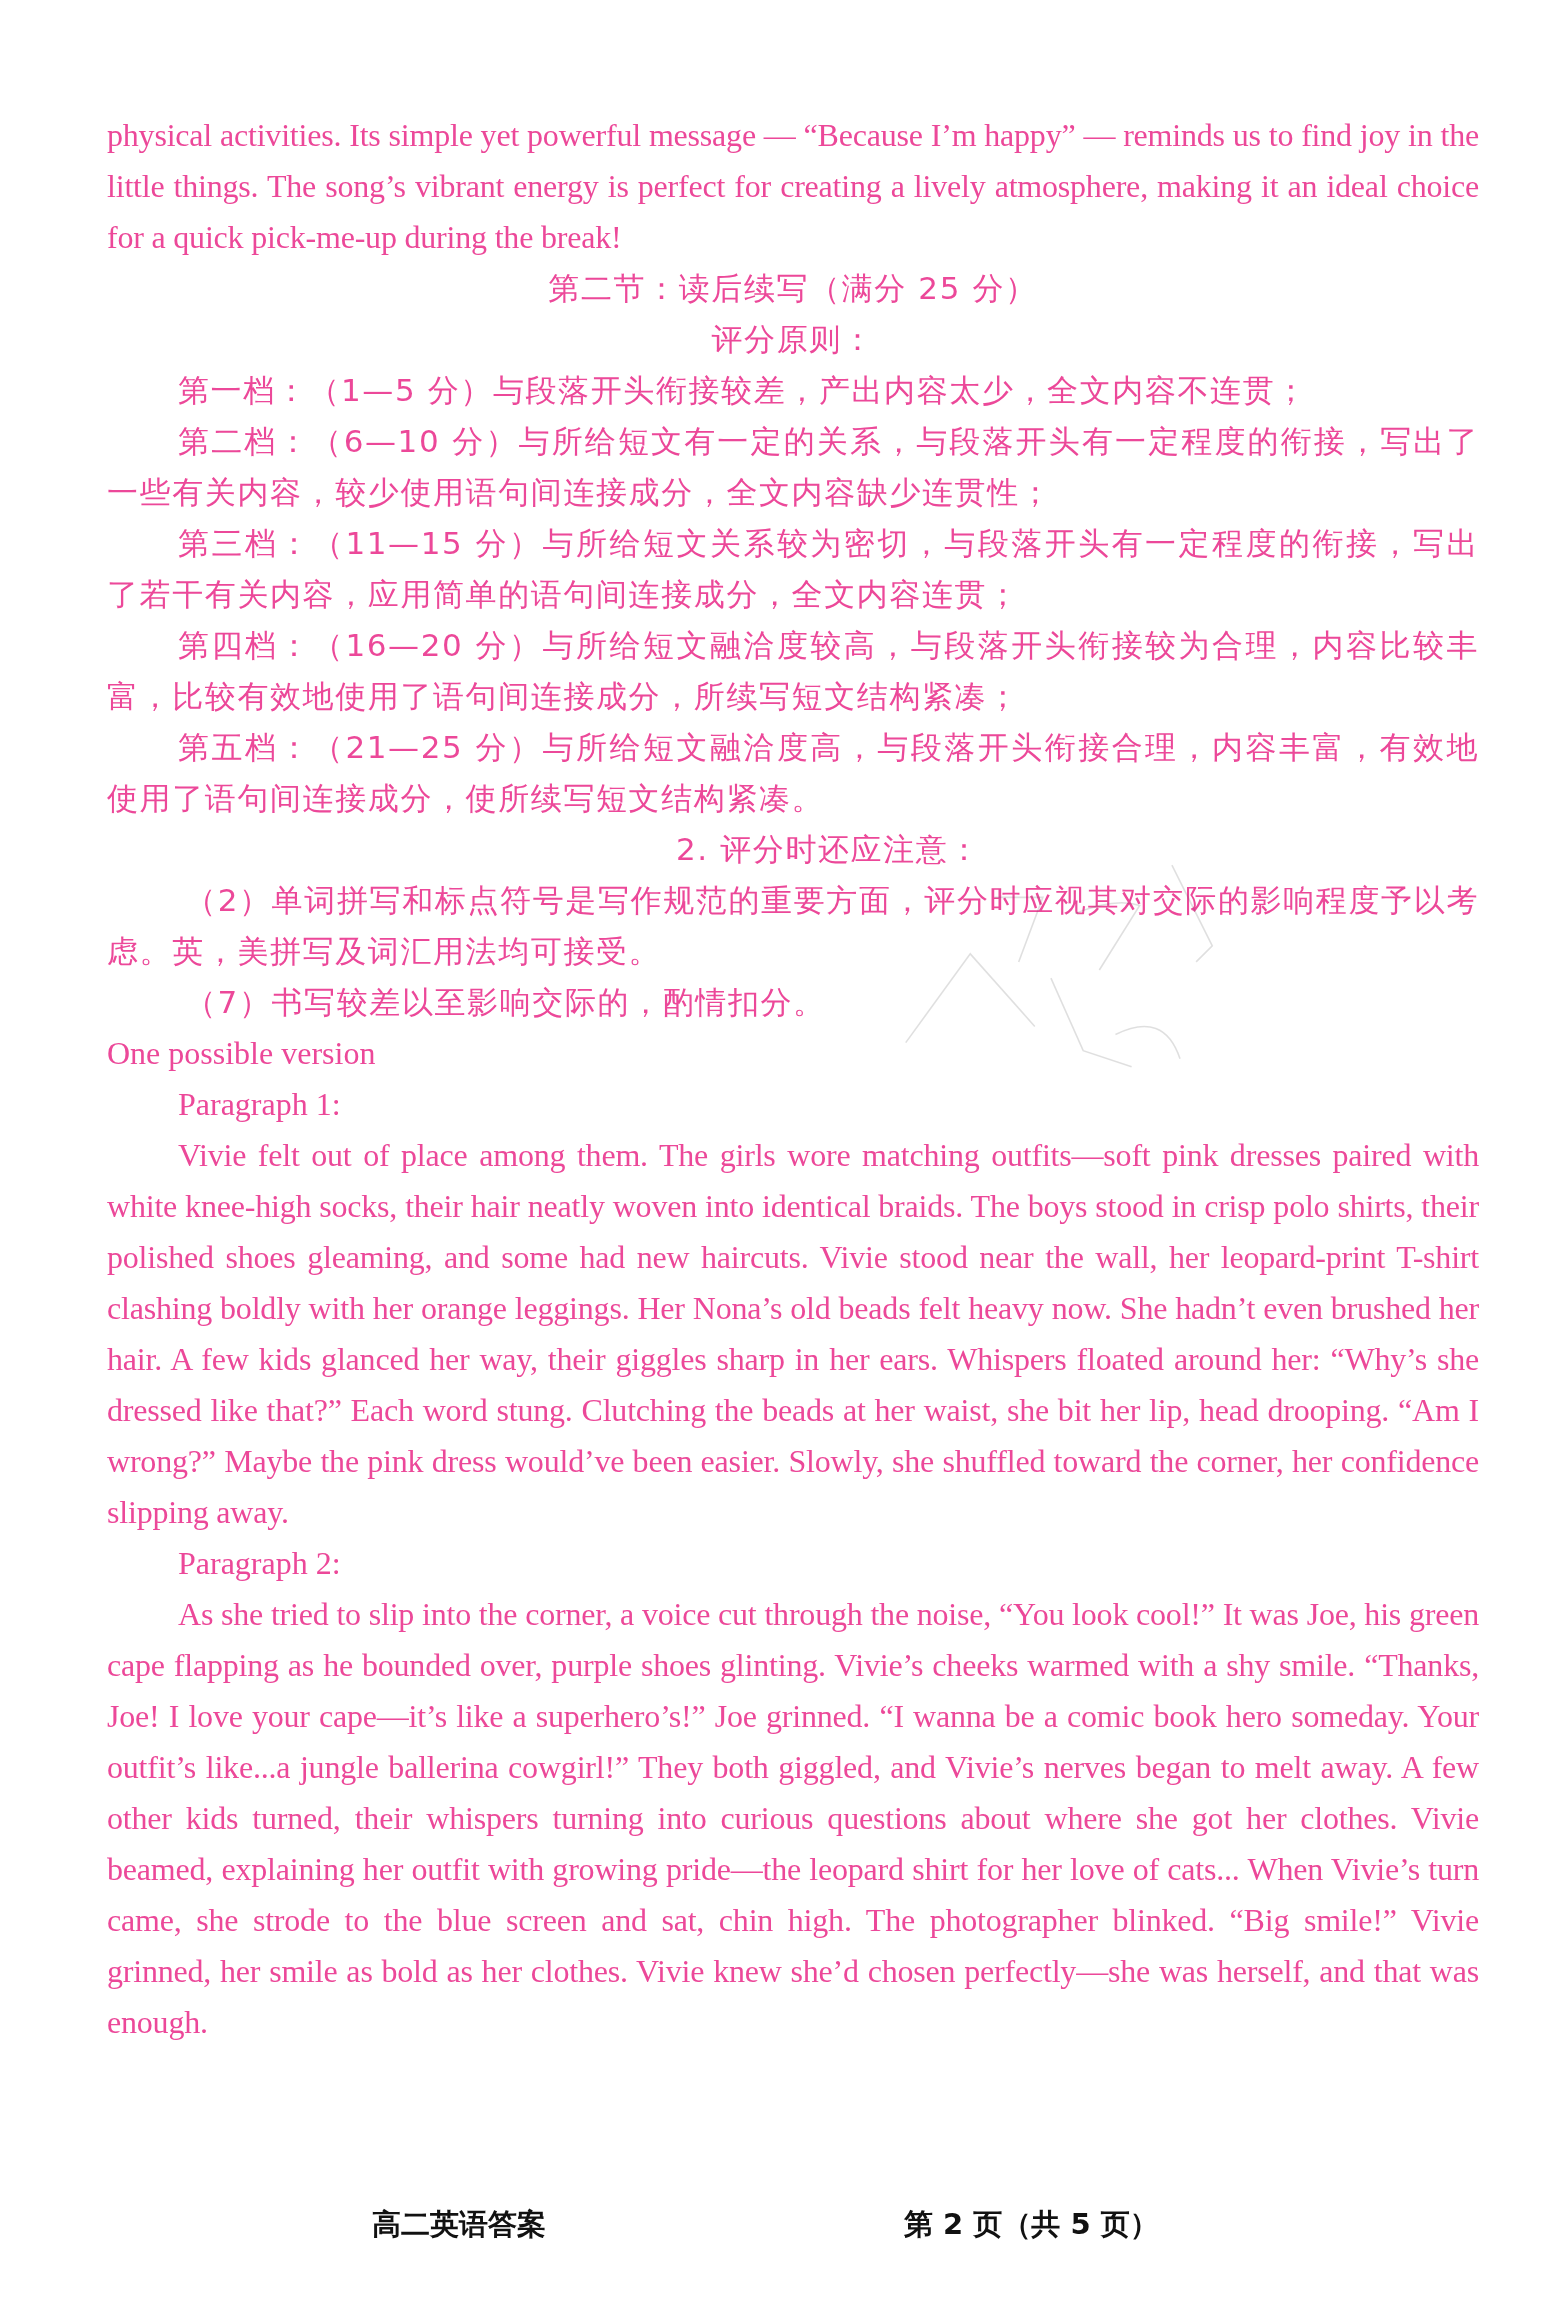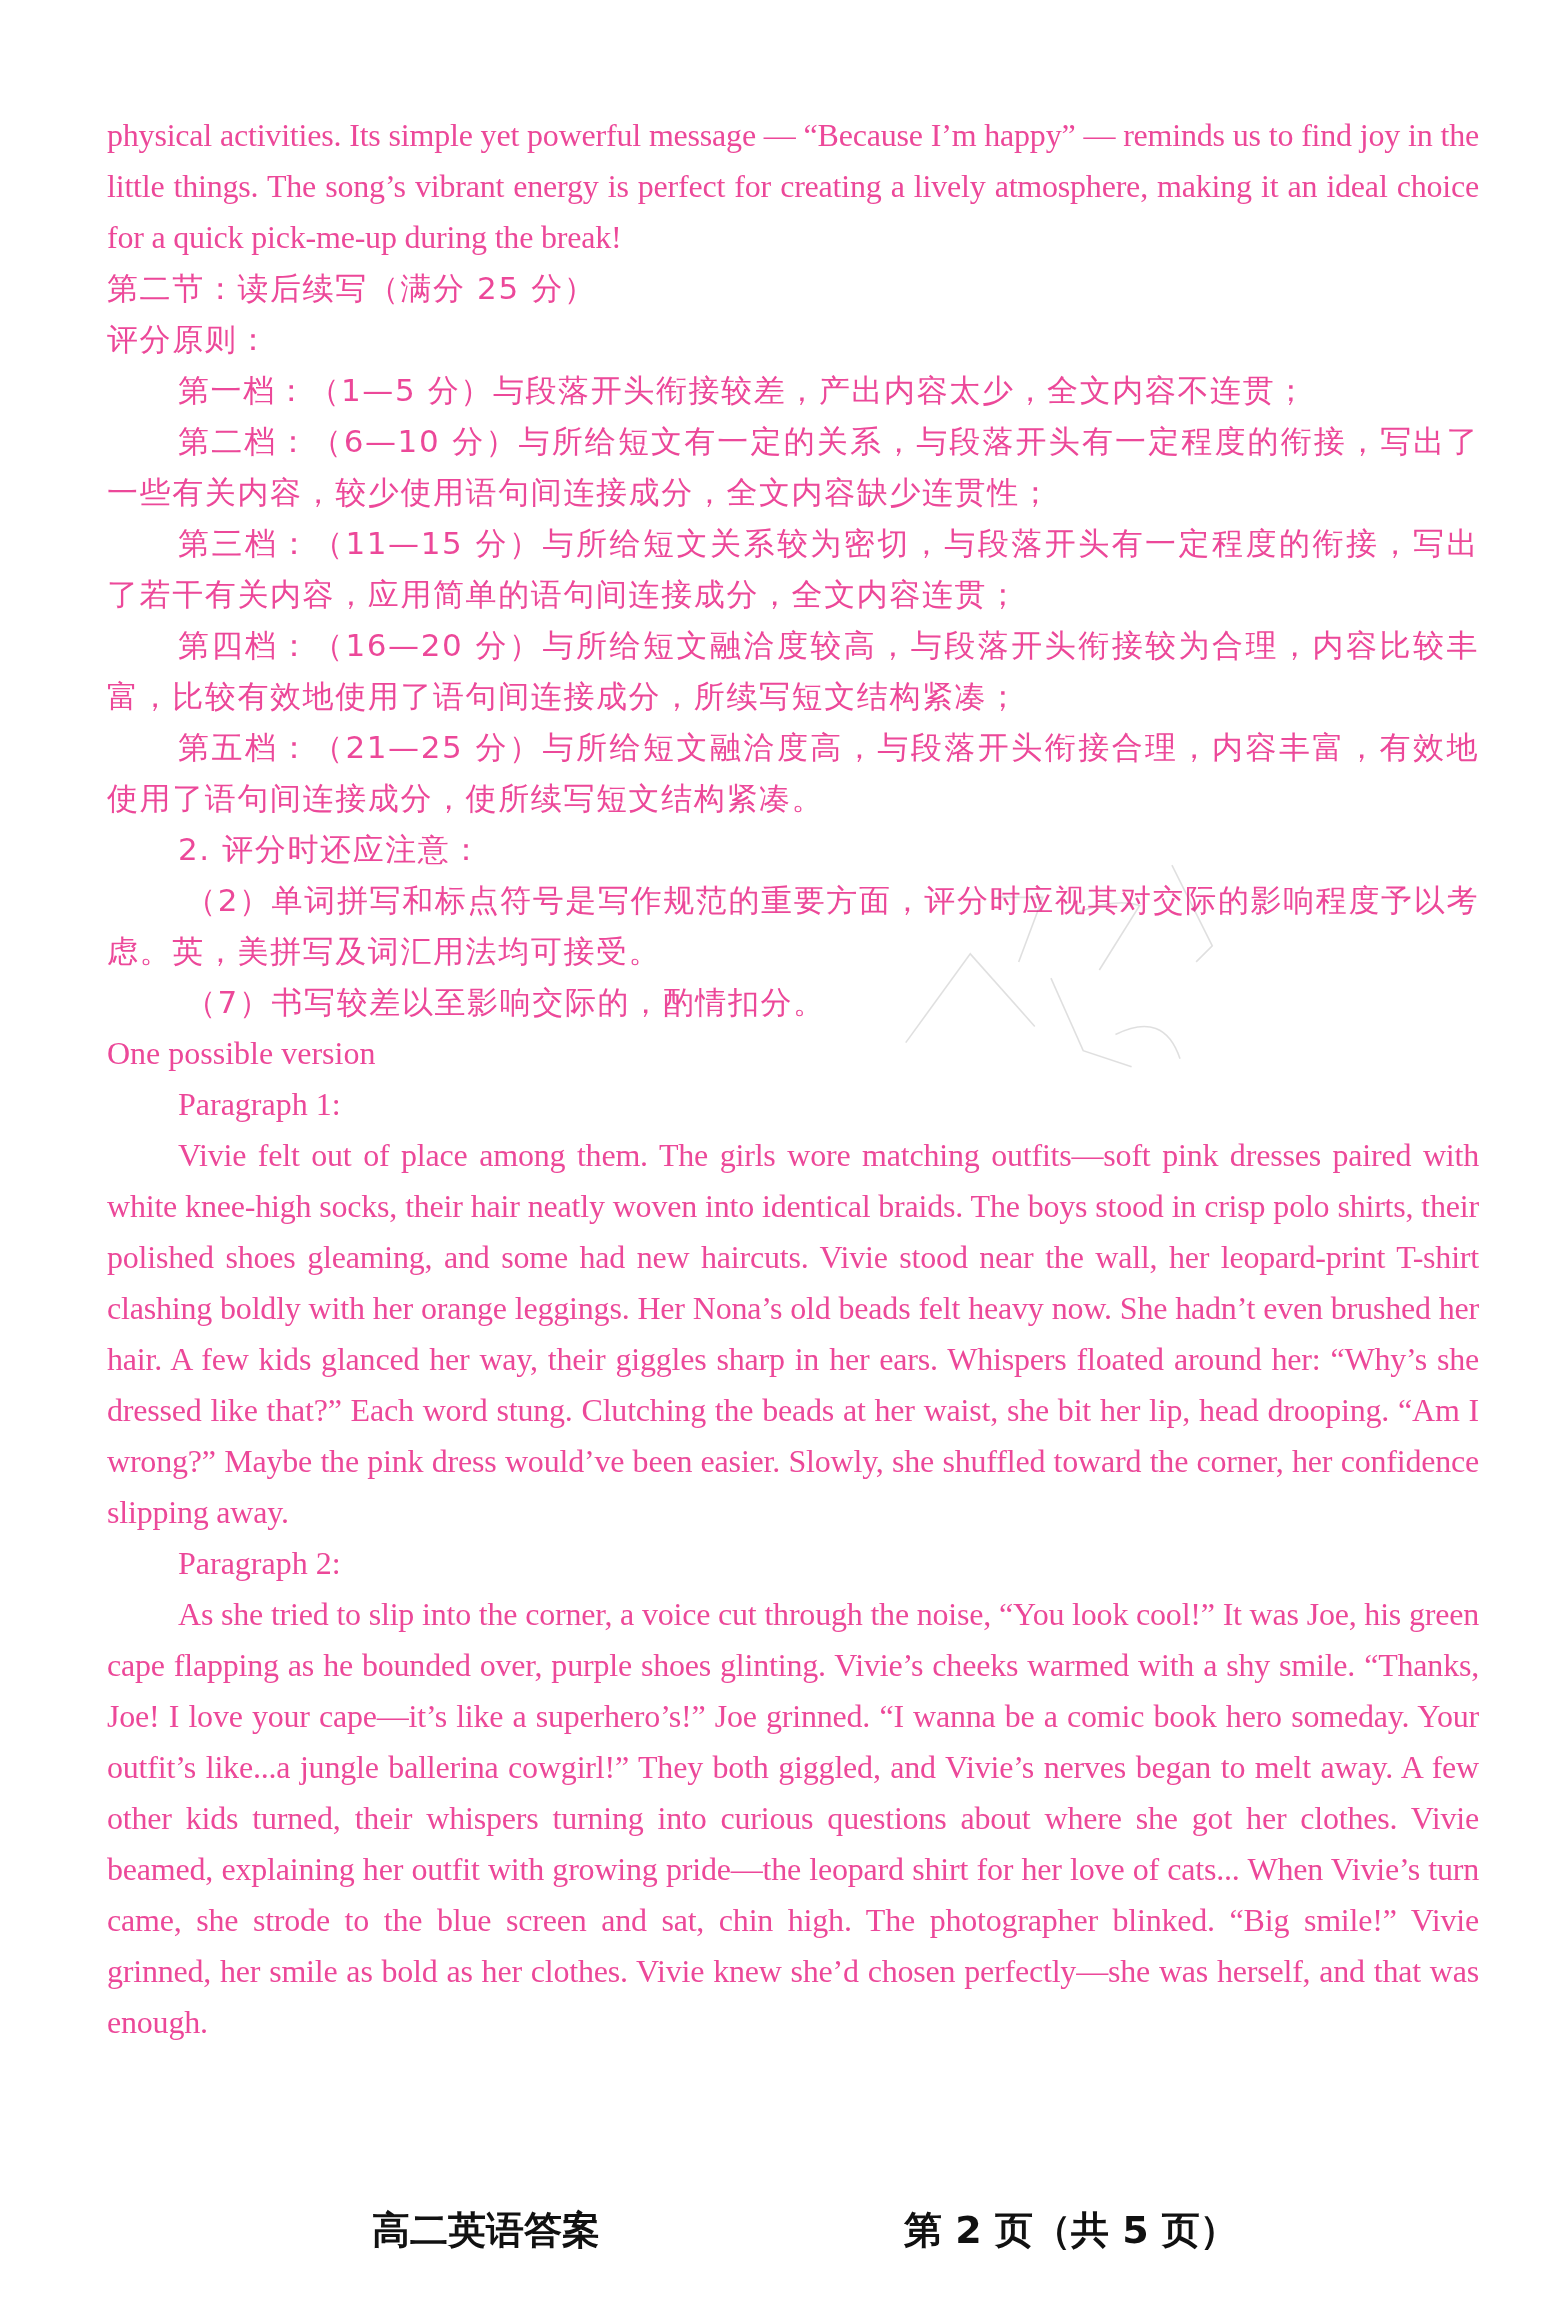--- a/index.html
+++ b/index.html
@@ -6,29 +6,29 @@
   body { width: 1561px; height: 2319px; position: relative; overflow: hidden; }
   .page {
     position: absolute; left: 107px; top: 110px; width: 1372px;
     font-family: "Liberation Serif", "DejaVu Serif", serif;
     color: #ec4899;
     font-size: 32px;
     line-height: 51px;
   }
   .line { display: block; white-space: normal; }
   .en { text-align: justify; text-align-last: left; letter-spacing: -0.2px; }
-  .zh { font-family: "DejaVu Sans", "Liberation Sans", sans-serif; font-size: 31px; letter-spacing: 1.6px; }
+  .zh { font-family: "DejaVu Sans", "Liberation Sans", sans-serif; font-size: 31px; letter-spacing: 1.6px; text-align: center; }
   .bold { font-weight: normal; }
   .indent { text-indent: 71px; }
   .indent-sub { text-indent: 78px; }
   .para-p { margin: 0; }
   .band { text-align: justify; }
   .footer {
     position: absolute; top: 2205px; left: 0; width: 1561px; height: 40px;
-    font-family: "DejaVu Sans", "Liberation Sans", sans-serif; font-size: 38px; font-weight: bold; color: #111;
+    font-family: "DejaVu Sans", "Liberation Sans", sans-serif; font-size: 29px; font-weight: bold; color: #111;
   }
   .footer .left { position: absolute; left: 372px; top: 0; }
   .footer .right { position: absolute; left: 904px; top: 0; }
   .stamp {
     position: absolute; left: 873px; top: 849px; width: 372px; height: 242px;
     opacity: 0.18; pointer-events: none;
   }
 </style>
 </head>
 <body>

